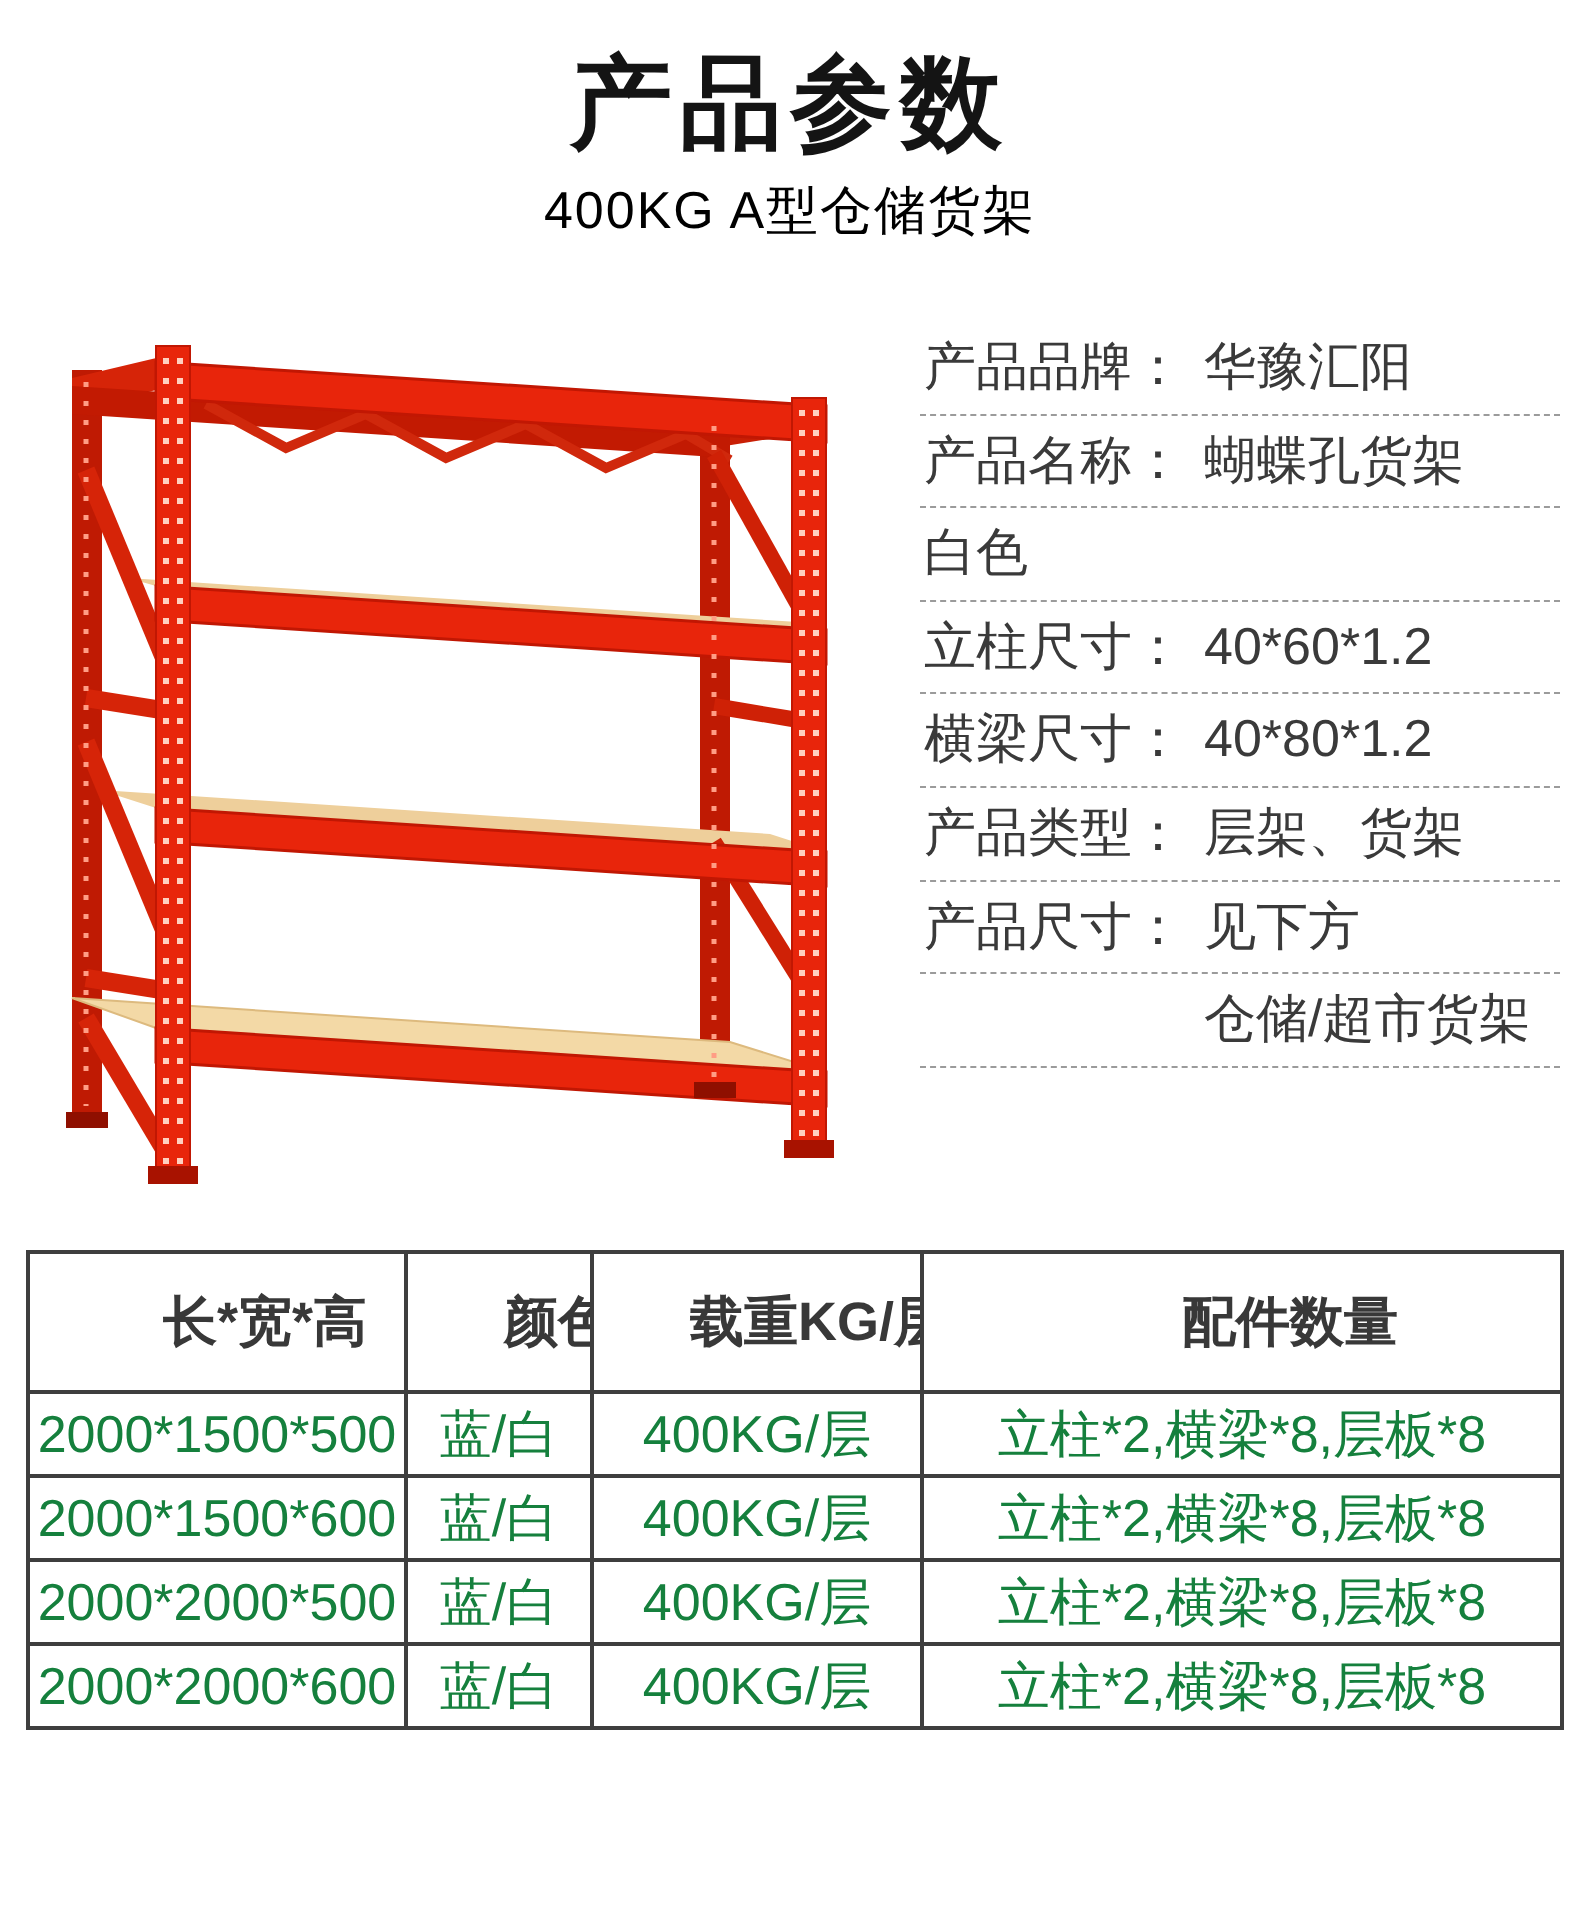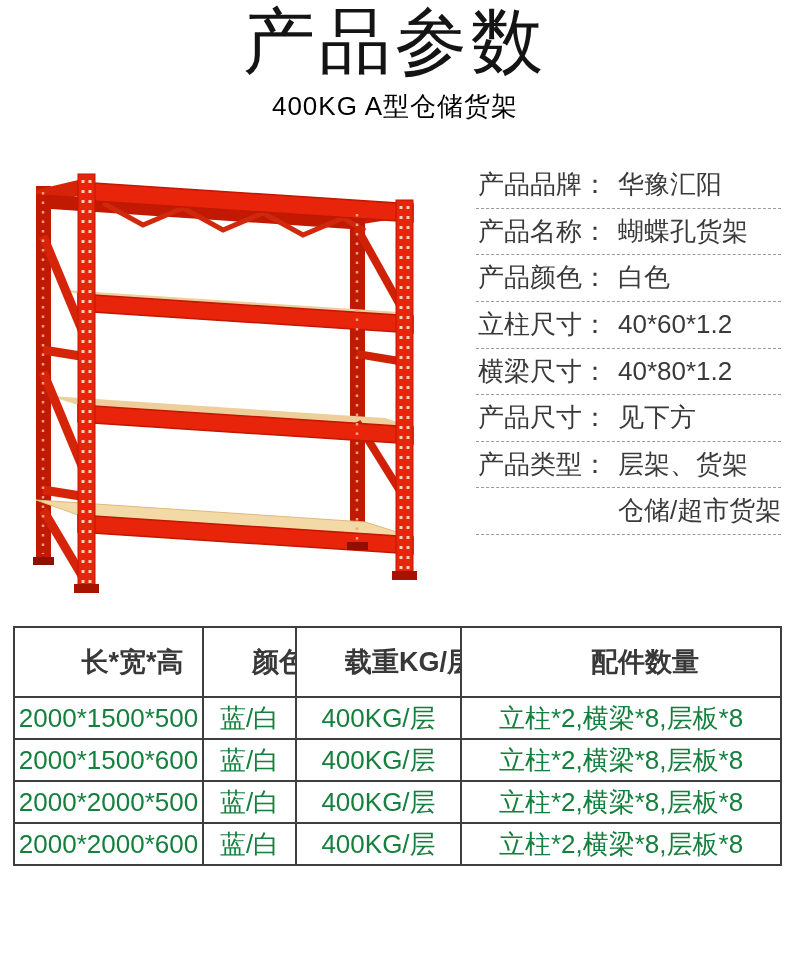--- a/index.html
+++ b/index.html
@@ -4,40 +4,39 @@
 <style>
   * { box-sizing: border-box; margin: 0; padding: 0; }
   html, body { width: 790px; background: #ffffff; }
   body {
     height: 954px;
     font-family: "Liberation Sans", sans-serif;
     color: #333;
     overflow: hidden;
   }
   .page-title {
-    margin-top: 2px;
+    margin-top: 24px;
     text-align: center;
-    font-size: 72px;
-    font-weight: 400;
+    font-size: 51px;
+    font-weight: 700;
     letter-spacing: 4px;
     color: #141414;
     line-height: 1.1;
   }
   .page-subtitle {
     margin-top: 8px;
     text-align: center;
     font-size: 26px;
     letter-spacing: 1px;
     color: #000000;
   }
   .hero {
     display: flex;
     margin-top: 30px;
     padding: 0 10px 0 12px;
-    gap: 16px;
   }
   .image-wrap {
     width: 442px;
     height: 440px;
     flex: none;
   }
   .specs {
     flex: 1;
     margin-left: 6px;
     padding-top: 8px;
@@ -158,38 +157,37 @@
   <div class="specs">
     <div class="spec-row">
       <span class="spec-label">产品品牌：</span>
       <span class="spec-value">华豫汇阳</span>
     </div>
     <div class="spec-row">
       <span class="spec-label">产品名称：</span>
       <span class="spec-value">蝴蝶孔货架</span>
     </div>
     <div class="spec-row">
-      <span class="spec-label">产品颜色：</span>
       <span class="spec-value">白色</span>
     </div>
     <div class="spec-row">
       <span class="spec-label">立柱尺寸：</span>
       <span class="spec-value">40*60*1.2</span>
     </div>
     <div class="spec-row">
       <span class="spec-label">横梁尺寸：</span>
       <span class="spec-value">40*80*1.2</span>
     </div>
     <div class="spec-row">
+      <span class="spec-label">产品类型：</span>
+      <span class="spec-value">层架、货架</span>
+    </div>
+    <div class="spec-row">
       <span class="spec-label">产品尺寸：</span>
       <span class="spec-value">见下方</span>
-    </div>
-    <div class="spec-row">
-      <span class="spec-label">产品类型：</span>
-      <span class="spec-value">层架、货架</span>
     </div>
     <div class="spec-row">
       <span class="spec-label"></span>
       <span class="spec-value">仓储/超市货架</span>
     </div>
   </div>
 </div>
 
 <table class="spec-table">
   <colgroup>

